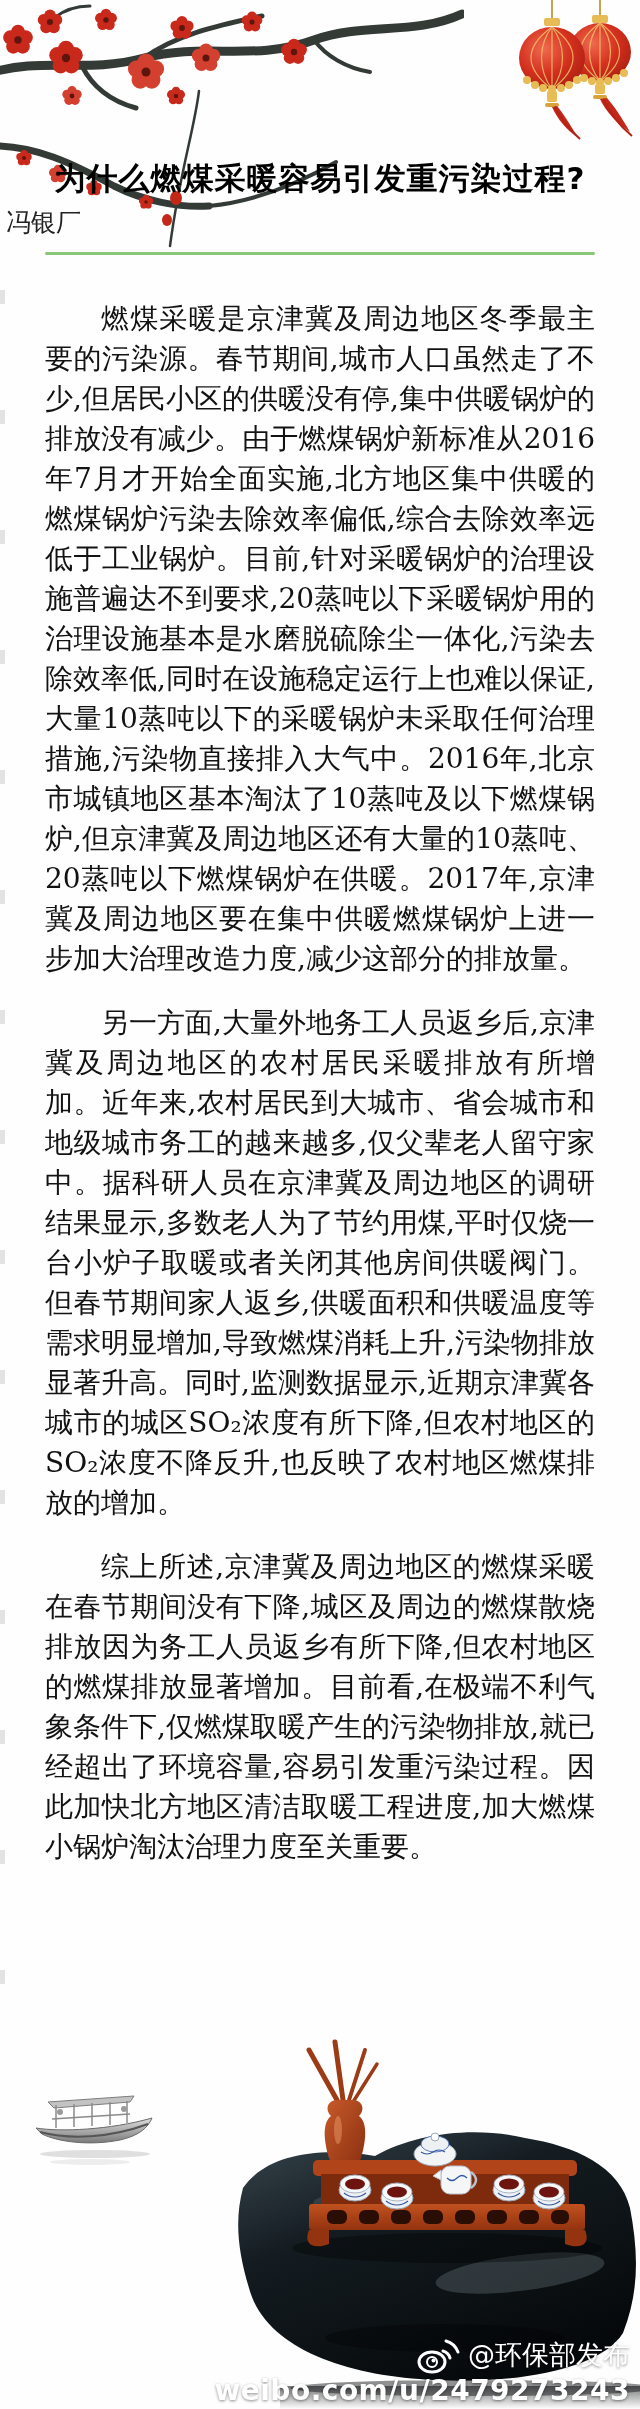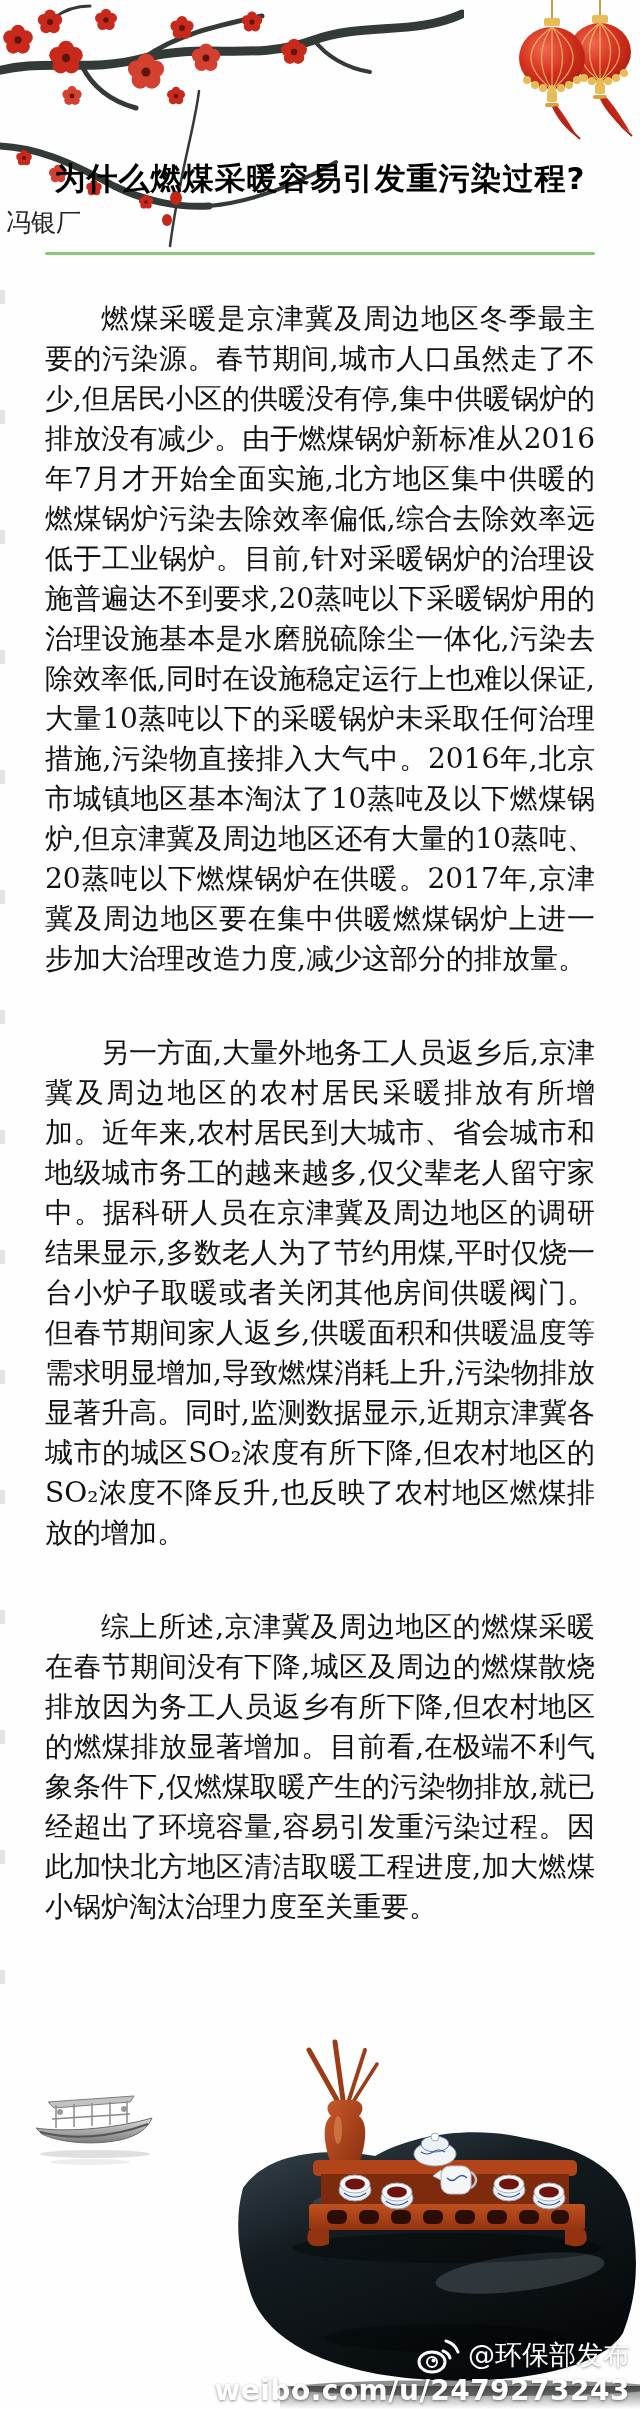--- a/index.html
+++ b/index.html
@@ -40,21 +40,21 @@
     margin:14px 45px 0 45px;height:3px;
     background:#8cc679;border-radius:2px;
   }
   .content{
     margin:44px 45px 0 45px;
     font-size:28px;line-height:40px;
     text-align:justify;color:#121212;
     text-justify:inter-ideograph;
   }
   .content p{margin:0;text-indent:2em;}
-  .content p + p{margin-top:54px;}
+  .content p + p{margin-top:24px;}
 
   .watermark{
     position:absolute;right:10px;top:2336px;
     text-align:right;color:#ffffff;
     font-family:"DejaVu Sans", sans-serif;
     text-shadow:0 1px 3px rgba(0,0,0,.45);
     margin-left:14px;
   }
   .wm-row1{display:flex;align-items:center;justify-content:flex-end;gap:8px;
     font-size:27px;line-height:32px;font-weight:500;}

